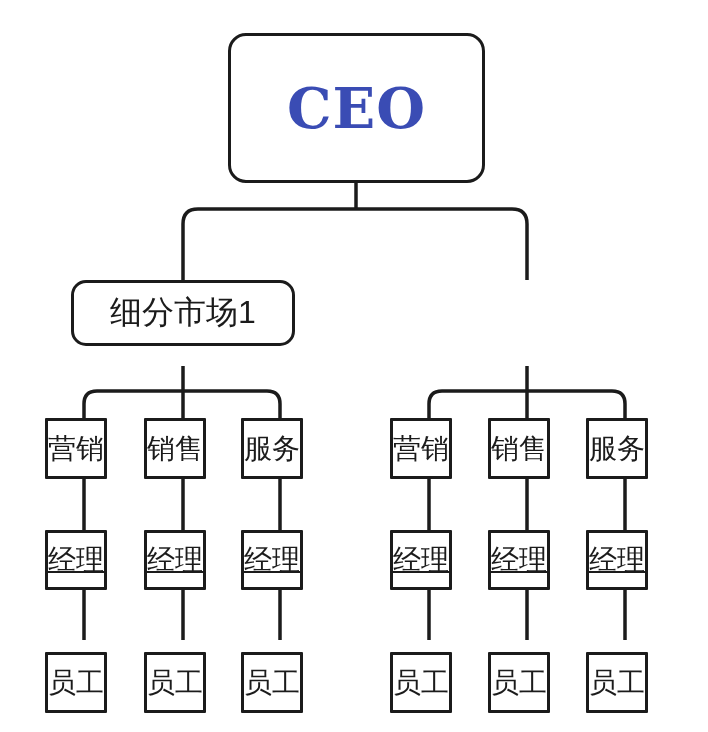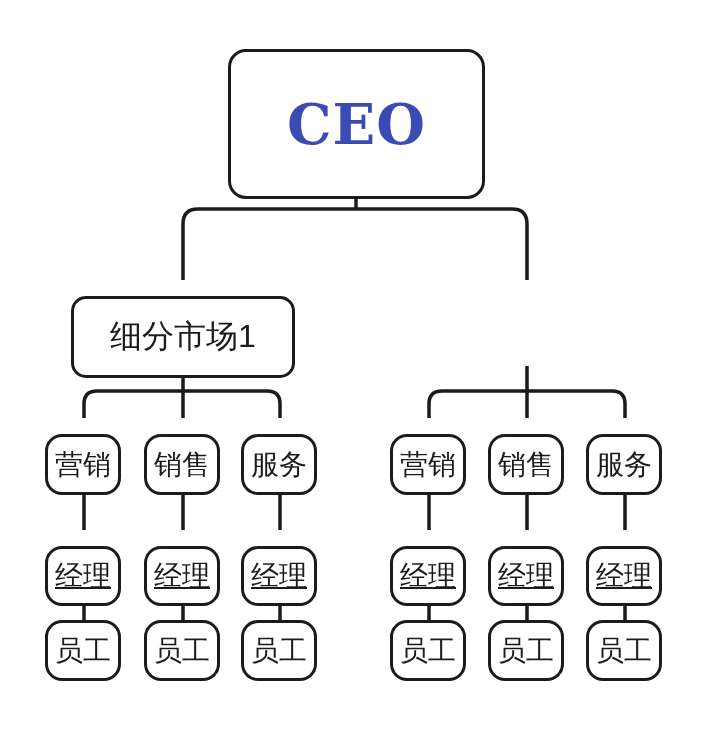--- a/index.html
+++ b/index.html
@@ -36,51 +36,50 @@
   .node {
     position: absolute;
     z-index: 1;
     background: #ffffff;
     border: 3px solid var(--line-color);
     display: flex;
     align-items: center;
     justify-content: center;
     color: #1b1b1b;
     white-space: nowrap;
-    margin-top: 16px;
   }
 
   .node-ceo {
     left: 228px; top: 33px;
     width: 257px; height: 150px;
     border-radius: 18px;
     font-family: "DejaVu Serif", serif;
     font-weight: bold;
     font-size: 56px;
     color: var(--ceo-color);
     letter-spacing: 1px;
   }
 
   .node-seg {
     top: 280px;
-    width: 224px; height: 82px;
+    width: 224px; height: 66px;
     border-radius: 15px;
     font-size: 32px;
   }
   .node-seg.seg-1 { left: 71px; }
   .node-seg.seg-2 { left: 415px; }
 
   .node-sm {
-    width: 76px; height: 61px;
-    border-radius: 17px;
+    width: 62px; height: 61px;
+    border-radius: 1px;
     font-size: 28px;
   }
   .row-dept { top: 418px; }
   .row-mgr  { top: 530px; height: 60px; text-decoration: underline; }
-  .row-emp  { top: 604px; }
+  .row-emp  { top: 652px; }
 
   .col-1 { left: 45px; }
   .col-2 { left: 144px; }
   .col-3 { left: 241px; }
   .col-4 { left: 390px; }
   .col-5 { left: 488px; }
   .col-6 { left: 586px; }
 </style>
 </head>
 <body>

